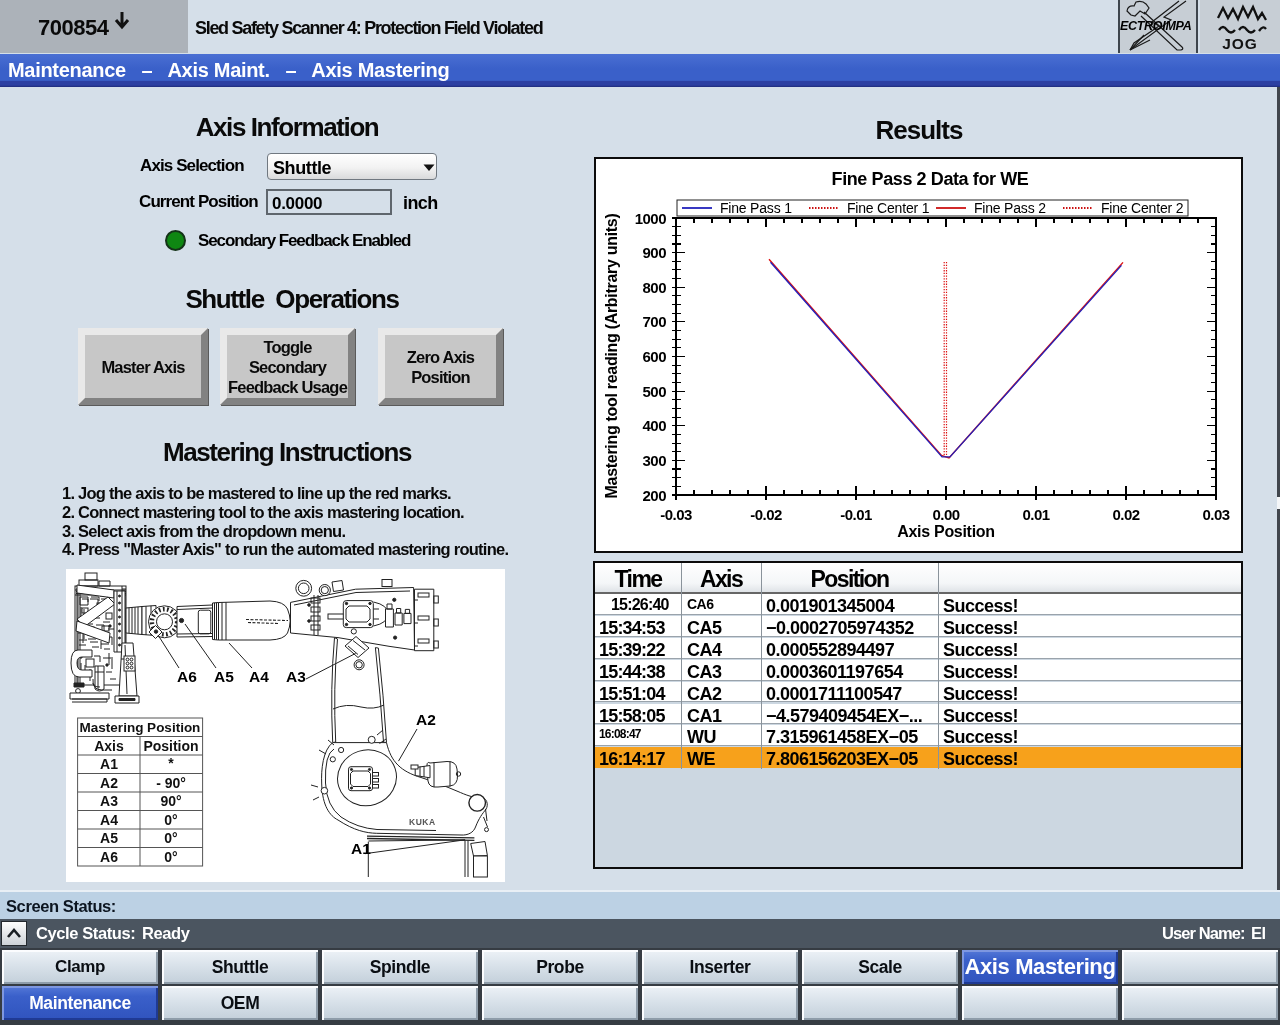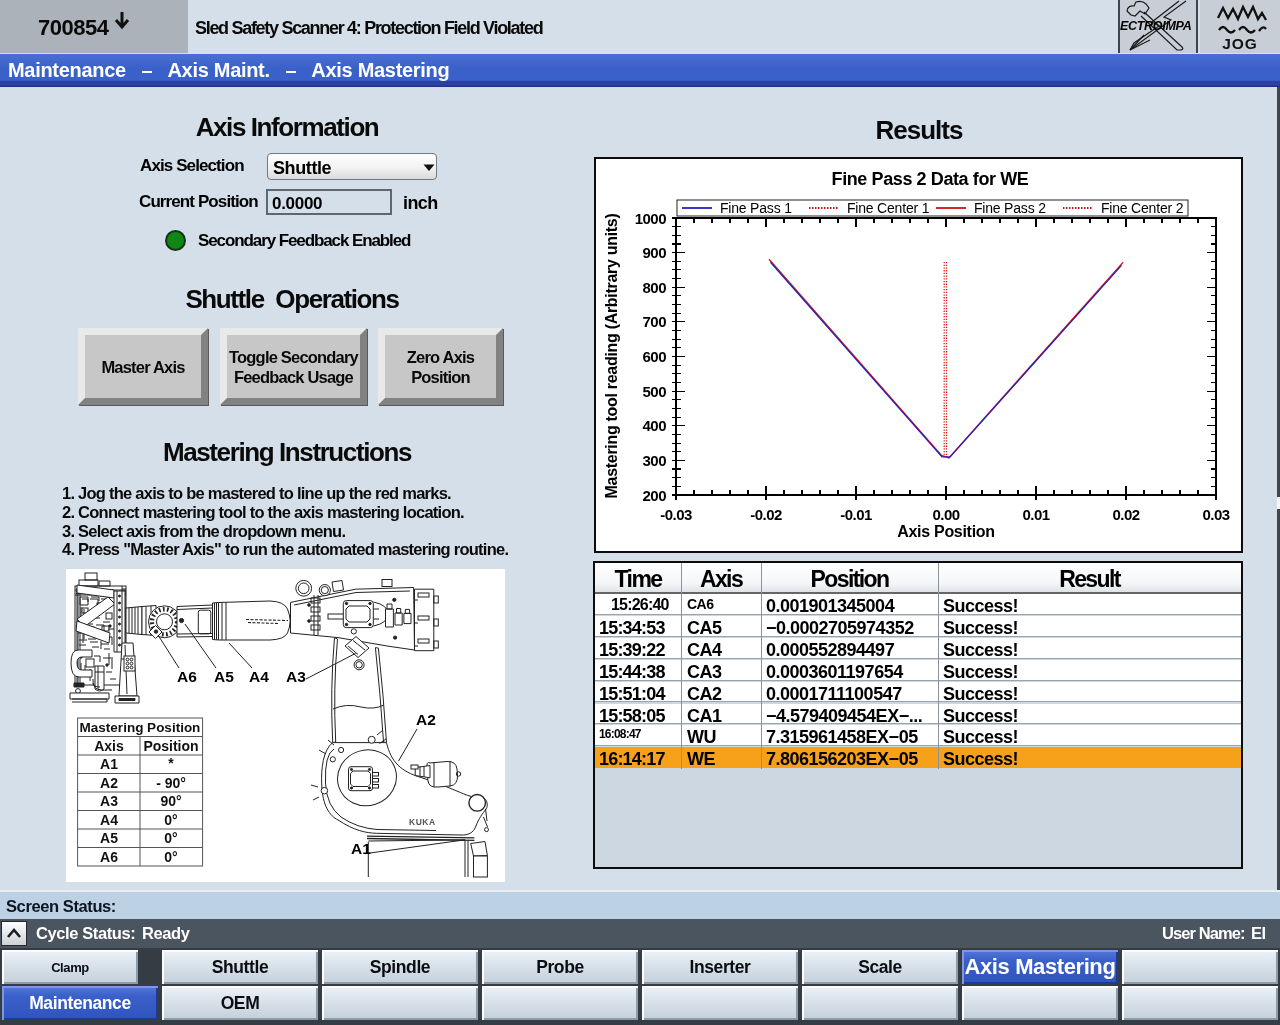--- a/index.html
+++ b/index.html
@@ -52,21 +52,21 @@
   </svg>
 <div class="abs b" style="left:139px;top:192px;font-size:17px;letter-spacing:-0.9px;">Current Position</div>
 <div class="abs" style="left:266px;top:189px;width:126px;height:26px;border:2px solid #5f666d;"></div>
 <div class="abs b" style="left:272px;top:194px;font-size:17px;letter-spacing:-0.3px;">0.0000</div>
 <div class="abs b" style="left:403px;top:193px;font-size:18px;letter-spacing:-0.6px;">inch</div>
 <div class="abs" style="left:165px;top:230px;width:21px;height:21px;border-radius:50%;background:#0f8712;border:2px solid #143318;"></div>
 <div class="abs b" style="left:198px;top:231px;font-size:17px;letter-spacing:-1.1px;">Secondary Feedback Enabled</div>
 <div class="abs b" style="left:0;top:284px;width:584px;text-align:center;font-size:26px;letter-spacing:-1.4px;color:#0a0a0a;">Shuttle&nbsp; Operations</div>
 
 <div class="abs" style="left:78px;top:328px;width:130px;height:77px;background:#c7c7c7;border:7px solid;border-color:#e9e9e9 #828282 #828282 #e9e9e9;box-shadow:1px 1px 0 #5a5a5a;display:flex;align-items:center;justify-content:center;text-align:center;font-weight:bold;font-size:16.5px;letter-spacing:-0.8px;line-height:20px;color:#0a0a0a;">Master Axis</div>
-<div class="abs" style="left:220px;top:328px;width:147px;height:77px;background:#c7c7c7;border:7px solid;border-color:#e9e9e9 #828282 #828282 #e9e9e9;box-shadow:1px 1px 0 #5a5a5a;display:flex;align-items:center;justify-content:center;text-align:center;font-weight:bold;font-size:16.5px;letter-spacing:-0.8px;line-height:20px;color:#0a0a0a;">Toggle Secondary<br>Feedback Usage</div>
+<div class="abs" style="left:220px;top:328px;width:135px;height:77px;background:#c7c7c7;border:7px solid;border-color:#e9e9e9 #828282 #828282 #e9e9e9;box-shadow:1px 1px 0 #5a5a5a;display:flex;align-items:center;justify-content:center;text-align:center;font-weight:bold;font-size:16.5px;letter-spacing:-0.8px;line-height:20px;color:#0a0a0a;">Toggle Secondary<br>Feedback Usage</div>
 <div class="abs" style="left:378px;top:328px;width:125px;height:77px;background:#c7c7c7;border:7px solid;border-color:#e9e9e9 #828282 #828282 #e9e9e9;box-shadow:1px 1px 0 #5a5a5a;display:flex;align-items:center;justify-content:center;text-align:center;font-weight:bold;font-size:16.5px;letter-spacing:-0.8px;line-height:20px;color:#0a0a0a;">Zero Axis<br>Position</div>
 
 <div class="abs b" style="left:0;top:437px;width:574px;text-align:center;font-size:26px;letter-spacing:-1.4px;color:#0a0a0a;">Mastering Instructions</div>
 <div class="abs b" style="left:62px;top:484px;font-size:16.5px;letter-spacing:-0.75px;line-height:18.8px;color:#0a0a0a;">
 1. Jog the axis to be mastered to line up the red marks.<br>
 2. Connect mastering tool to the axis mastering location.<br>
 3. Select axis from the dropdown menu.<br>
 4. Press "Master Axis" to run the automated mastering routine.
 </div>
 
@@ -276,21 +276,20 @@
 <path d="M175.0 102.3 L347.5 298.4 L355.0 300.9 L529.0 105.4" fill="none" stroke="#dd1111" stroke-width="1.4"></path>
 <path d="M176.5 105.3 L348.0 299.9 L356.0 299.9 L527.5 108.4" fill="none" stroke="#2222bb" stroke-width="1.3"></path>
 <line x1="350.2" y1="105.0" x2="350.2" y2="297.9" stroke="#dd1111" stroke-width="1.2" stroke-dasharray="1.3,1.4"></line>
 <line x1="352.5" y1="105.0" x2="352.5" y2="297.9" stroke="#dd1111" stroke-width="1.2" stroke-dasharray="1.3,1.4"></line>
 </svg>
 <div class="abs" style="left:593px;top:561px;width:650px;height:308px;background:#ccd7e1;border:2px solid #0c0c0c;overflow:hidden;">
 <div style="position:absolute;left:0;top:0;width:100%;height:31px;background:linear-gradient(#ffffff,#f4f6f8 70%,#dfe3e7);border-bottom:2px solid #666;"></div>
 <div style="position:absolute;left:0px;top:3px;width:86px;text-align:center;font-weight:bold;font-size:23px;letter-spacing:-1.6px;">Time</div>
 <div style="position:absolute;left:86px;top:3px;width:80px;text-align:center;font-weight:bold;font-size:23px;letter-spacing:-1.6px;">Axis</div>
 <div style="position:absolute;left:166px;top:3px;width:177px;text-align:center;font-weight:bold;font-size:23px;letter-spacing:-1.6px;">Position</div>
-<div style="position:absolute;left:343px;top:3px;width:303px;text-align:center;font-weight:bold;font-size:23px;letter-spacing:-1.6px;">Result</div>
 <div style="position:absolute;left:0;top:31.0px;width:100%;height:20.9px;background:#ffffff;border-bottom:1px solid #9aa3ab;"></div>
 <div style="position:absolute;left:16px;top:33.0px;font-weight:bold;font-size:16px;letter-spacing:-0.8px;">15:26:40</div>
 <div style="position:absolute;left:92px;top:33.0px;font-weight:bold;font-size:14px;letter-spacing:-0.5px;">CA6</div>
 <div style="position:absolute;left:171px;top:33.0px;font-weight:bold;font-size:18px;letter-spacing:-0.5px;">0.001901345004</div>
 <div style="position:absolute;left:348px;top:33.0px;font-weight:bold;font-size:18px;letter-spacing:-0.5px;">Success!</div>
 <div style="position:absolute;left:0;top:52.9px;width:100%;height:20.9px;background:#ffffff;border-bottom:1px solid #9aa3ab;"></div>
 <div style="position:absolute;left:4px;top:54.9px;font-weight:bold;font-size:18px;letter-spacing:-0.8px;">15:34:53</div>
 <div style="position:absolute;left:92px;top:54.9px;font-weight:bold;font-size:18px;letter-spacing:-0.5px;">CA5</div>
 <div style="position:absolute;left:171px;top:54.9px;font-weight:bold;font-size:18px;letter-spacing:-0.5px;">−0.0002705974352</div>
 <div style="position:absolute;left:348px;top:54.9px;font-weight:bold;font-size:18px;letter-spacing:-0.5px;">Success!</div>
@@ -552,21 +551,21 @@
 <div class="abs" style="left:1px;top:921px;width:26px;height:25px;background:linear-gradient(#fdfdfd,#cdd2d7);border:1px solid #23282d;"></div>
 <svg class="abs" style="left:6px;top:927px;" width="16" height="12">
     <path d="M2 10 L8 3 L14 10" stroke="#1a1f24" stroke-width="2.6" fill="none"></path>
   </svg>
 <div class="abs b" style="left:36px;top:924px;font-size:16.5px;letter-spacing:-0.4px;color:#fff;">Cycle Status:</div>
 <div class="abs b" style="left:142px;top:924px;font-size:16.5px;letter-spacing:-0.4px;color:#fff;">Ready</div>
 <div class="abs b" style="left:1162px;top:924px;font-size:16.5px;letter-spacing:-0.9px;color:#fff;">User Name:</div>
 <div class="abs b" style="left:1251px;top:924px;font-size:16.5px;letter-spacing:-0.4px;color:#fff;">El</div>
 <div class="abs" style="left:0;top:948px;width:1280px;height:77px;background:#363c43;"></div>
 
-<div class="abs" style="left:2px;top:950px;width:136px;height:34px;background:linear-gradient(#edf2f7,#d9e2ea 45%,#c3cfda);box-shadow:inset 2px 2px 0 #fbfcfe,inset -2px -2px 0 #8e9ca9;color:#0a0e13;display:flex;align-items:center;justify-content:center;font-weight:bold;font-size:13px;letter-spacing:-0.4px;">Clamp</div>
+<div class="abs" style="left:2px;top:950px;width:156px;height:34px;background:linear-gradient(#edf2f7,#d9e2ea 45%,#c3cfda);box-shadow:inset 2px 2px 0 #fbfcfe,inset -2px -2px 0 #8e9ca9;color:#0a0e13;display:flex;align-items:center;justify-content:center;font-weight:bold;font-size:17px;letter-spacing:-0.4px;">Clamp</div>
 <div class="abs" style="left:162px;top:950px;width:156px;height:34px;background:linear-gradient(#edf2f7,#d9e2ea 45%,#c3cfda);box-shadow:inset 2px 2px 0 #fbfcfe,inset -2px -2px 0 #8e9ca9;color:#0a0e13;display:flex;align-items:center;justify-content:center;font-weight:bold;font-size:17.5px;letter-spacing:-0.4px;">Shuttle</div>
 <div class="abs" style="left:322px;top:950px;width:156px;height:34px;background:linear-gradient(#edf2f7,#d9e2ea 45%,#c3cfda);box-shadow:inset 2px 2px 0 #fbfcfe,inset -2px -2px 0 #8e9ca9;color:#0a0e13;display:flex;align-items:center;justify-content:center;font-weight:bold;font-size:17.5px;letter-spacing:-0.4px;">Spindle</div>
 <div class="abs" style="left:482px;top:950px;width:156px;height:34px;background:linear-gradient(#edf2f7,#d9e2ea 45%,#c3cfda);box-shadow:inset 2px 2px 0 #fbfcfe,inset -2px -2px 0 #8e9ca9;color:#0a0e13;display:flex;align-items:center;justify-content:center;font-weight:bold;font-size:17.5px;letter-spacing:-0.4px;">Probe</div>
 <div class="abs" style="left:642px;top:950px;width:156px;height:34px;background:linear-gradient(#edf2f7,#d9e2ea 45%,#c3cfda);box-shadow:inset 2px 2px 0 #fbfcfe,inset -2px -2px 0 #8e9ca9;color:#0a0e13;display:flex;align-items:center;justify-content:center;font-weight:bold;font-size:17.5px;letter-spacing:-0.4px;">Inserter</div>
 <div class="abs" style="left:802px;top:950px;width:156px;height:34px;background:linear-gradient(#edf2f7,#d9e2ea 45%,#c3cfda);box-shadow:inset 2px 2px 0 #fbfcfe,inset -2px -2px 0 #8e9ca9;color:#0a0e13;display:flex;align-items:center;justify-content:center;font-weight:bold;font-size:17.5px;letter-spacing:-0.4px;">Scale</div>
 <div class="abs" style="left:962px;top:950px;width:156px;height:34px;background:linear-gradient(#5579d8,#3a60ca 30%,#3054be);box-shadow:inset 2px 2px 0 #7e97e0,inset -2px -2px 0 #1f3a94;color:#fff;display:flex;align-items:center;justify-content:center;font-weight:bold;font-size:22px;letter-spacing:-0.4px;">Axis Mastering</div>
 <div class="abs" style="left:1122px;top:950px;width:156px;height:34px;background:linear-gradient(#edf2f7,#d9e2ea 45%,#c3cfda);box-shadow:inset 2px 2px 0 #fbfcfe,inset -2px -2px 0 #8e9ca9;color:#0a0e13;display:flex;align-items:center;justify-content:center;font-weight:bold;font-size:17.5px;letter-spacing:-0.4px;"></div>
 <div class="abs" style="left:2px;top:986px;width:156px;height:34px;background:linear-gradient(#5579d8,#3a60ca 30%,#3054be);box-shadow:inset 2px 2px 0 #7e97e0,inset -2px -2px 0 #1f3a94;color:#fff;display:flex;align-items:center;justify-content:center;font-weight:bold;font-size:17.5px;letter-spacing:-0.4px;">Maintenance</div>
 <div class="abs" style="left:162px;top:986px;width:156px;height:34px;background:linear-gradient(#edf2f7,#d9e2ea 45%,#c3cfda);box-shadow:inset 2px 2px 0 #fbfcfe,inset -2px -2px 0 #8e9ca9;color:#0a0e13;display:flex;align-items:center;justify-content:center;font-weight:bold;font-size:17.5px;letter-spacing:-0.4px;">OEM</div>
 <div class="abs" style="left:322px;top:986px;width:156px;height:34px;background:linear-gradient(#edf2f7,#d9e2ea 45%,#c3cfda);box-shadow:inset 2px 2px 0 #fbfcfe,inset -2px -2px 0 #8e9ca9;color:#0a0e13;display:flex;align-items:center;justify-content:center;font-weight:bold;font-size:17.5px;letter-spacing:-0.4px;"></div>

